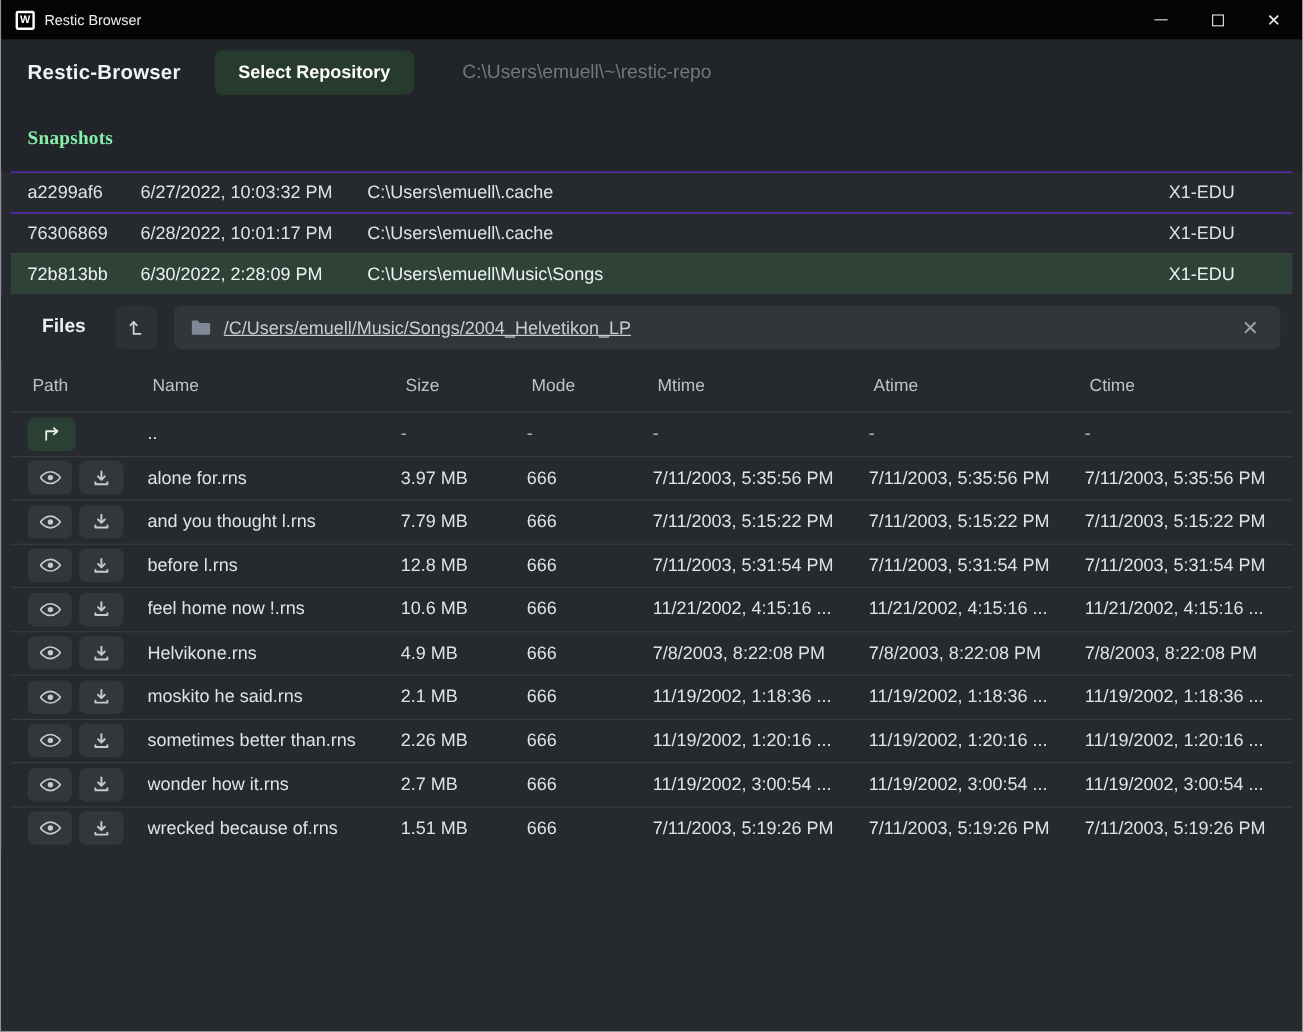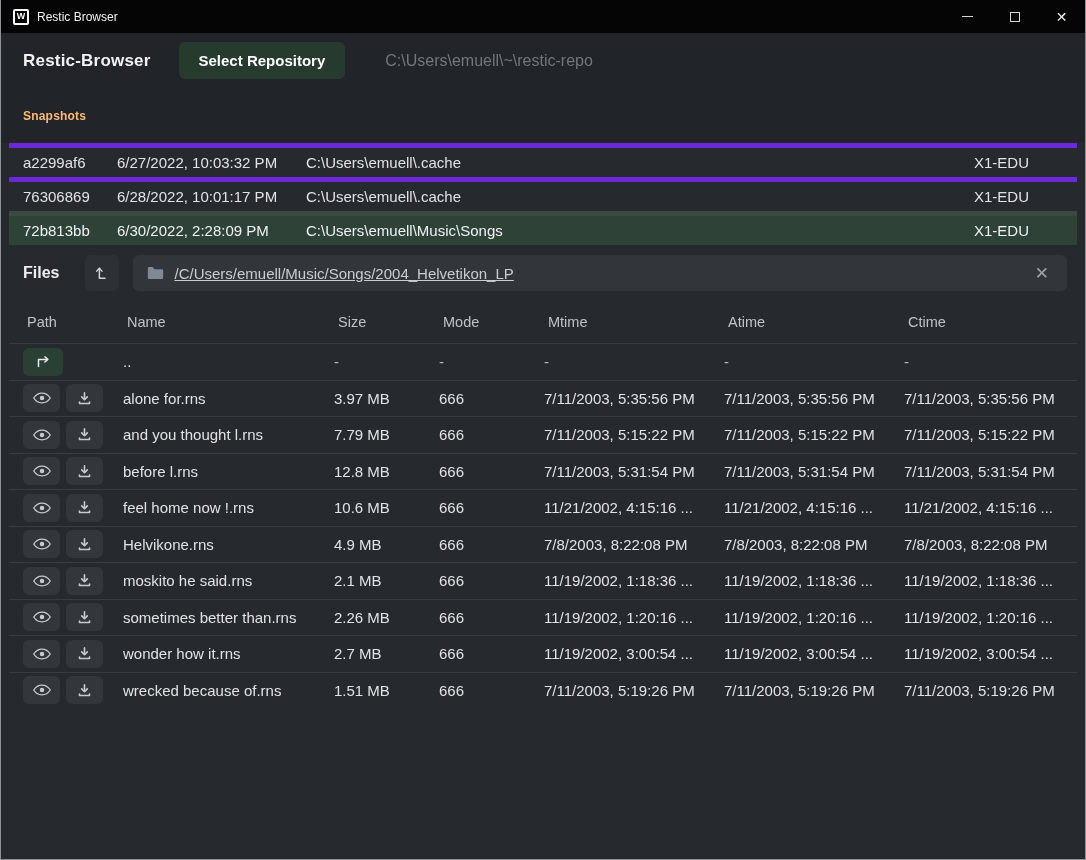--- a/index.html
+++ b/index.html
@@ -48,38 +48,38 @@
     border: none; border-radius: 6px; padding: 10px 20px; cursor: pointer;
     font-family: inherit;
   }
   .repo-path { margin-left: 40px; font-size: 16px; color: #70777d; }
 
   
   .section-title-band {
     height: 55px; background: #212428; display: flex; align-items: center;
     padding: 0 22px; flex: 0 0 auto;
   }
-  .section-title { font-size: 12px; font-weight: 700; color: #fdba74; letter-spacing: .2px; }
+  .section-title { font-size: 16px; font-weight: 700; color: #86efac; letter-spacing: .2px; font-family: Liberation Serif, serif; }
 
   
   .snap-grid { display: grid; grid-template-columns: 94px 189px 335px 333px 1fr; align-items: center; }
   .snap-header {
     height: 45px; padding: 0 22px; color: #bfc3c8; font-size: 14.5px;
     background: #26292d; flex: 0 0 auto;
   }
   .snap-rows { margin: 0 8px; flex: 0 0 auto; }
   .snap-row {
     height: 34px; padding: 0 14px; font-size: 15px; color: #e0e3e6;
-    border-top: 5px solid #6d28d9; cursor: pointer;
+    border-top: 1px solid #6d28d9; cursor: pointer;
   }
   .snap-row.selected { background: #2e4237; border-top-color: #3a4a40; color: #eef1f2; }
 
   
   .files-band {
-    height: 56px; display: flex; align-items: center; padding: 0 18px 0 22px;
+    height: 56px; display: flex; align-items: center; padding: 0 18px 0 34px;
     flex: 0 0 auto; background: #26292d;
   }
   .files-title { font-size: 16px; font-weight: 700; color: #eceef0; margin-right: 26px; }
   .up-btn {
     width: 34px; height: 36px; border-radius: 6px; background: #2d3135;
     border: none; color: #cfd3d7; display: flex; align-items: center; justify-content: center;
     cursor: pointer; margin-right: 14px; flex: 0 0 auto;
   }
   .path-bar {
     flex: 1; height: 36px; background: #32363b; border-radius: 6px;

